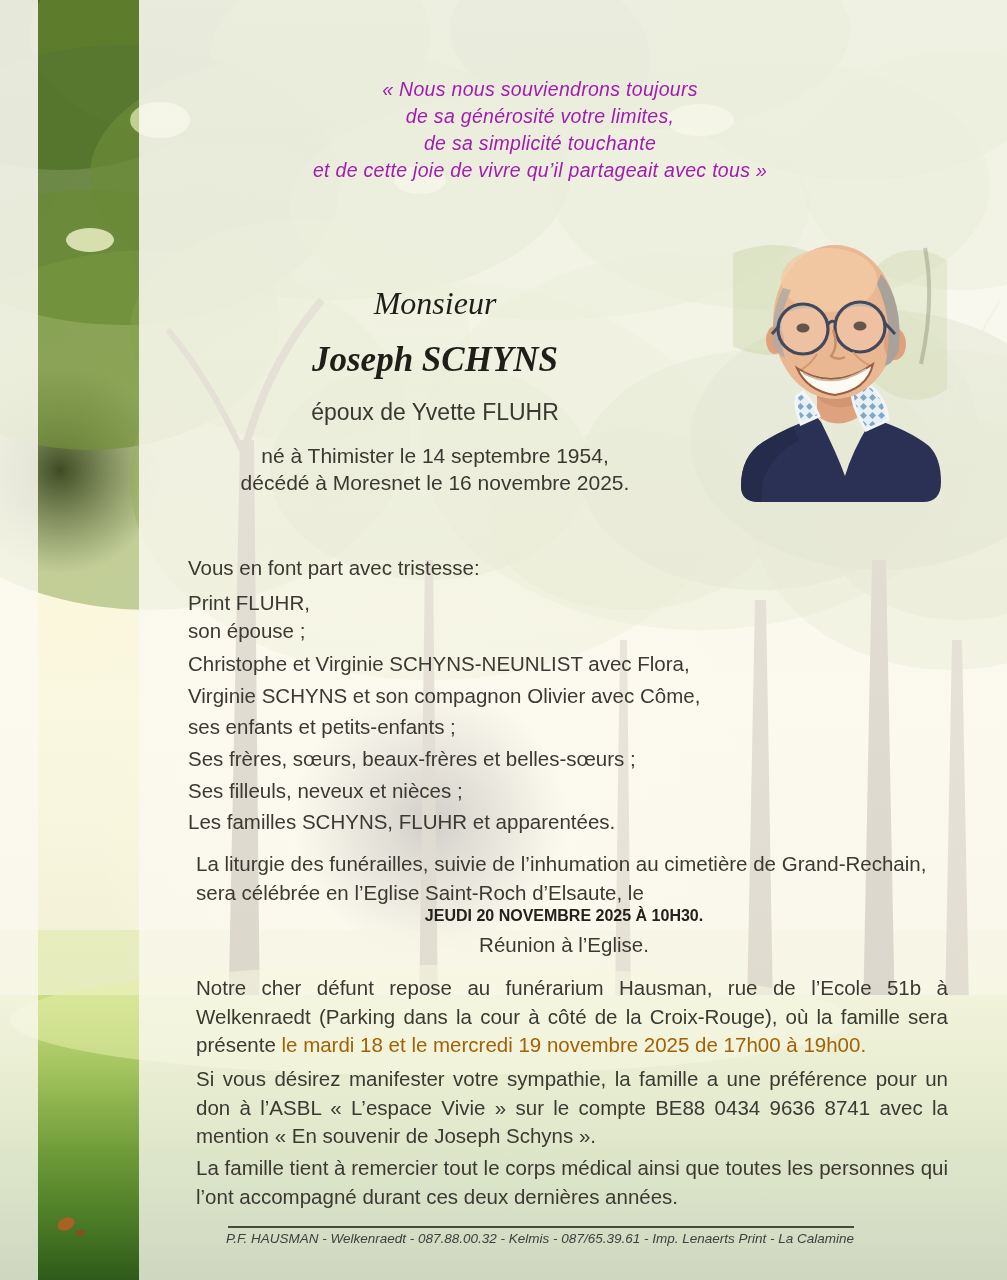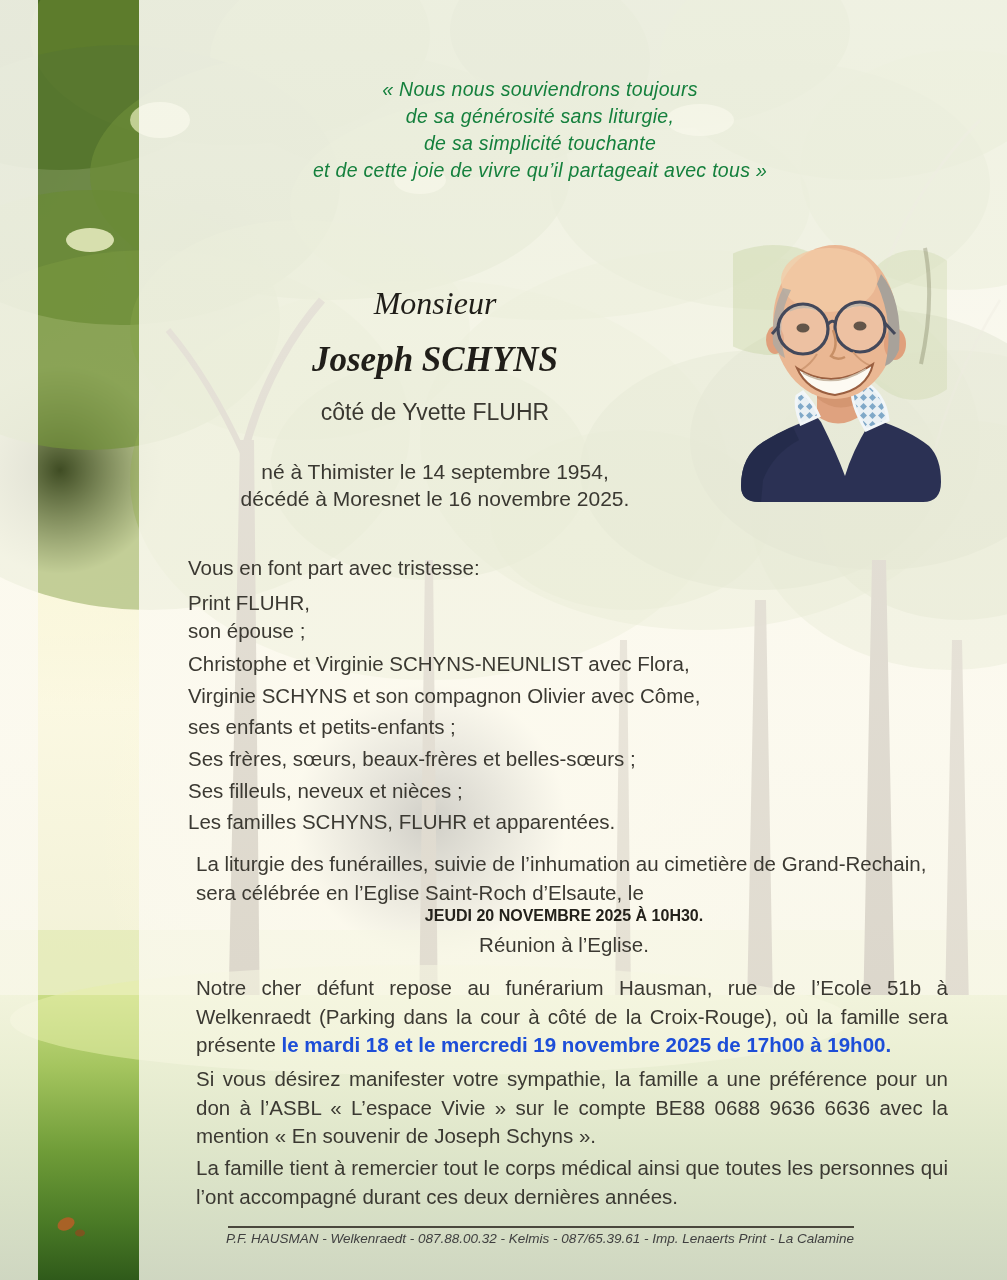--- a/index.html
+++ b/index.html
@@ -6,37 +6,37 @@
   .page{position:relative;width:1007px;height:1280px;overflow:hidden;
         background:#f4f2e6;font-family:"Liberation Sans",sans-serif;color:#3c3a33;}
   .bg{position:absolute;inset:0;}
   .scene{position:absolute;left:0;top:0;width:1007px;height:1280px;display:block;}
   .wash{position:absolute;inset:0;
         background:linear-gradient(180deg,rgba(252,251,244,0.88) 0%,rgba(252,250,242,0.84) 45%,rgba(250,248,238,0.79) 100%);}
   .strip{position:absolute;left:38px;top:0;width:101px;height:1280px;overflow:hidden;}
   .strip .scene{left:-38px;}
 
   .quote{position:absolute;left:168px;top:76px;width:744px;text-align:center;
-         font-style:italic;font-size:19.5px;line-height:27px;color:#15803d;letter-spacing:.3px;}
+         font-style:italic;font-size:19.5px;line-height:27px;color:#a21caf;letter-spacing:.3px;}
 
   .name-block{position:absolute;left:125px;top:276px;width:620px;text-align:center;color:#201e19;}
   .title{font-family:"Liberation Serif",serif;font-style:italic;font-weight:400;font-size:32px;line-height:55px;}
   .name{font-family:"Liberation Serif",serif;font-style:italic;font-weight:600;font-size:35px;line-height:58px;}
   .spouse{font-size:23px;margin-top:10px;color:#3a3831;}
-  .dates{font-size:21px;line-height:27px;margin-top:32px;color:#3a3831;}
+  .dates{font-size:21px;line-height:27px;margin-top:16px;color:#3a3831;}
 
   .portrait{position:absolute;left:733px;top:240px;width:214px;height:262px;}
   .portrait svg{display:block;width:100%;height:100%;}
 
   .bline{position:absolute;left:188px;width:752px;font-size:20.5px;line-height:24px;color:#3b3932;}
   .right{text-align:left;}
   .center{text-align:center;}
   .para{margin:8px;line-height:28.5px;}
   .just{text-align:justify;}
-  .bold{font-weight:bold;color:#1d4ed8;}
+  .bold{font-weight:normal;color:#a16207;}
   .date-line{font-weight:bold;font-size:16px;color:#23211b;}
 
   .t-intro{top:556px}.t-l0{top:591px}.t-l1{top:619px}.t-l2{top:652px}.t-l3{top:684px}
   .t-l4{top:715px}.t-l5{top:747px}.t-l6{top:779px}.t-l7{top:810px}
   .t-lit{top:842px}.t-date{top:904px}.t-meet{top:933px}
   .t-fun{top:966px}.t-sym{top:1057px}.t-thx{top:1146px}
 
   .footer-rule{position:absolute;left:228px;top:1226px;width:626px;height:1.5px;background:#4a473c;}
   .footer-text{position:absolute;left:164px;top:1231px;width:752px;text-align:center;
                font-style:italic;font-size:13.5px;color:#404040;}
@@ -136,21 +136,21 @@
   </div>
 
   <div class="strip">
     <svg class="scene" viewBox="0 0 1007 1280" preserveAspectRatio="none">
         <use href="#parkscene"></use>
       </svg>
   </div>
 
   <div class="quote">
     <div>« Nous nous souviendrons toujours</div>
-    <div>de sa générosité sans liturgie,</div>
+    <div>de sa générosité votre limites,</div>
     <div>de sa simplicité touchante</div>
     <div>et de cette joie de vivre qu’il partageait avec tous »</div>
   </div>
 
   <div class="portrait">
     <svg viewBox="0 0 214 262">
       <ellipse cx="40" cy="60" rx="75" ry="55" fill="#b9c98e" opacity="0.3"></ellipse>
       <ellipse cx="182" cy="85" rx="62" ry="75" fill="#c2cf9a" opacity="0.28"></ellipse>
       <path d="M192 8 Q202 60 188 124" stroke="#6a6a4a" stroke-width="4" fill="none" opacity="0.3"></path>
 
@@ -192,21 +192,21 @@
       <path d="M120 112 Q128 122 138 126" stroke="#d09a74" stroke-width="2" fill="none"></path>
 
       <path d="M64 128 Q100 152 140 124 Q134 150 102 155 Q74 151 64 128 Z" fill="#fdfaf2" stroke="#9a5f40" stroke-width="2"></path>
       <path d="M70 133 Q100 150 133 129" stroke="#c8b8a4" stroke-width="1.5" fill="none"></path>
     </svg>
   </div>
 
   <div class="name-block">
     <div class="title">Monsieur</div>
     <div class="name">Joseph SCHYNS</div>
-    <div class="spouse">côté de Yvette FLUHR</div>
+    <div class="spouse">époux de Yvette FLUHR</div>
     <div class="dates">
       <div>né à Thimister le 14 septembre 1954,</div>
       <div>décédé à Moresnet le 16 novembre 2025.</div>
     </div>
   </div>
 
   <div class="bline t-intro">Vous en font part avec tristesse:</div>
   <div class="bline t-l0">Print FLUHR,</div>
   <div class="bline t-l1 right">son épouse ;</div>
   <div class="bline t-l3">Virginie SCHYNS et son compagnon Olivier avec Côme,</div>
@@ -215,20 +215,20 @@
   <div class="bline t-l5">Ses frères, sœurs, beaux-frères et belles-sœurs ;</div>
   <div class="bline t-l6">Ses filleuls, neveux et nièces ;</div>
   <div class="bline t-l7">Les familles SCHYNS, FLUHR et apparentées.</div>
 
   <p class="bline para t-lit">La liturgie des funérailles, suivie de l’inhumation au cimetière de Grand-Rechain, sera célébrée en l’Eglise Saint-Roch d’Elsaute, le</p>
   <div class="bline t-date center date-line">JEUDI 20 NOVEMBRE 2025 À 10H30.</div>
   <div class="bline t-meet center">Réunion à l’Eglise.</div>
 
   <p class="bline para just t-fun"><span>Notre cher défunt repose au funérarium Hausman, rue de l’Ecole 51b à Welkenraedt (Parking dans la cour à côté de la Croix-Rouge), où la famille sera présente </span><span class="bold">le mardi 18 et le mercredi 19 novembre 2025 de 17h00 à 19h00.</span></p>
 
-  <p class="bline para just t-sym">Si vous désirez manifester votre sympathie, la famille a une préférence pour un don à l’ASBL « L’espace Vivie » sur le compte BE88 0688 9636 6636 avec la mention « En souvenir de Joseph Schyns ».</p>
+  <p class="bline para just t-sym">Si vous désirez manifester votre sympathie, la famille a une préférence pour un don à l’ASBL « L’espace Vivie » sur le compte BE88 0434 9636 8741 avec la mention « En souvenir de Joseph Schyns ».</p>
 
   <p class="bline para just t-thx">La famille tient à remercier tout le corps médical ainsi que toutes les personnes qui l’ont accompagné durant ces deux dernières années.</p>
 
   <div class="footer-rule"></div>
   <div class="footer-text">P.F. HAUSMAN - Welkenraedt - 087.88.00.32 - Kelmis - 087/65.39.61 - Imp. Lenaerts Print - La Calamine</div>
 
 </div>
 
 </body></html>

